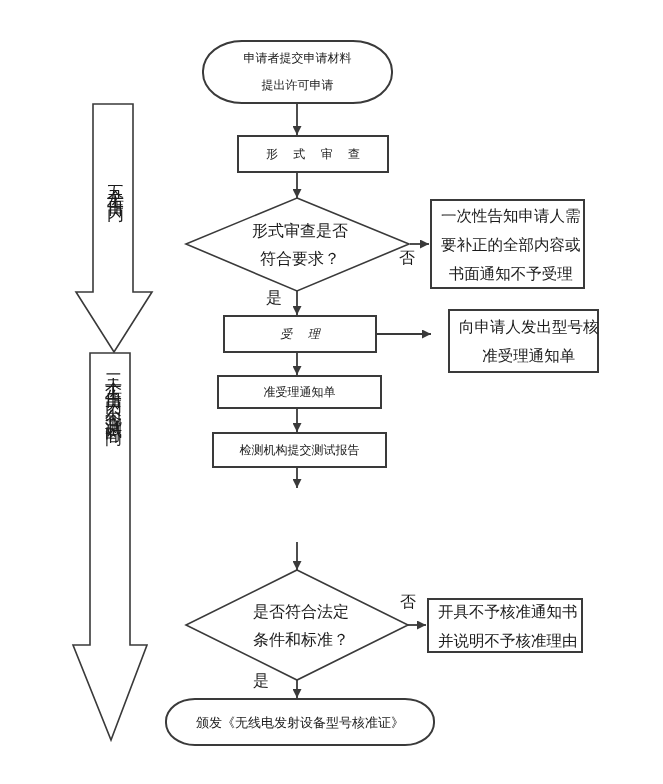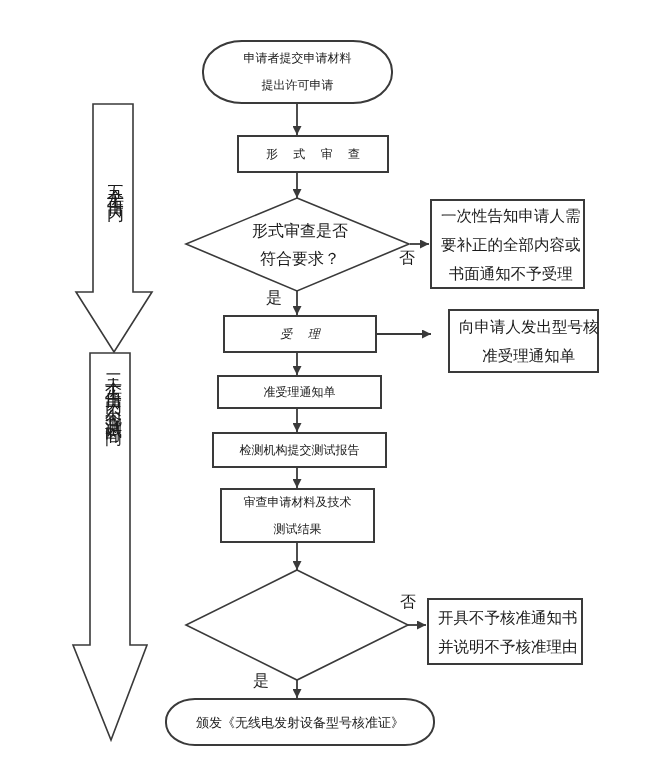--- a/index.html
+++ b/index.html
@@ -105,25 +105,25 @@
 
   <div class="node spaced" style="left:223px; top:315px; width:154px; height:38px;font-style:italic;">受 理</div>
 
   <div class="node notice" style="left:448px; top:309px; width:151px; height:64px;">向申请人发出型号核
 准受理通知单</div>
 
   <div class="node" style="left:217px; top:375px; width:165px; height:34px;">准受理通知单</div>
 
   <div class="node" style="left:212px; top:432px; width:175px; height:36px;text-align:right;">检测机构提交测试报告</div>
 
-  <div class="node" style="left:220px; top:488px; width:155px; height:55px;">审查申请材料及技术
-测试结果</div>
 
+  <div class="dtext" style="left:253px; top:598px;">是否符合法定
+条件和标准？</div>
 
-  <div class="node notice" style="left:427px; top:598px; width:156px; height:67px;">开具不予核准通知书
+  <div class="node notice" style="left:427px; top:598px; width:156px; height:55px;">开具不予核准通知书
 并说明不予核准理由</div>
 
   <div class="node stadium-end" style="left:165px; top:698px; width:270px; height:48px;">颁发《无线电发射设备型号核准证》</div>
 
   <span class="elabel" style="left:399px; top:249px;">否</span>
   <span class="elabel" style="left:266px; top:289px;">是</span>
   <span class="elabel" style="left:400px; top:593px;">否</span>
   <span class="elabel" style="left:253px; top:672px;">是</span>
 
 </div>

